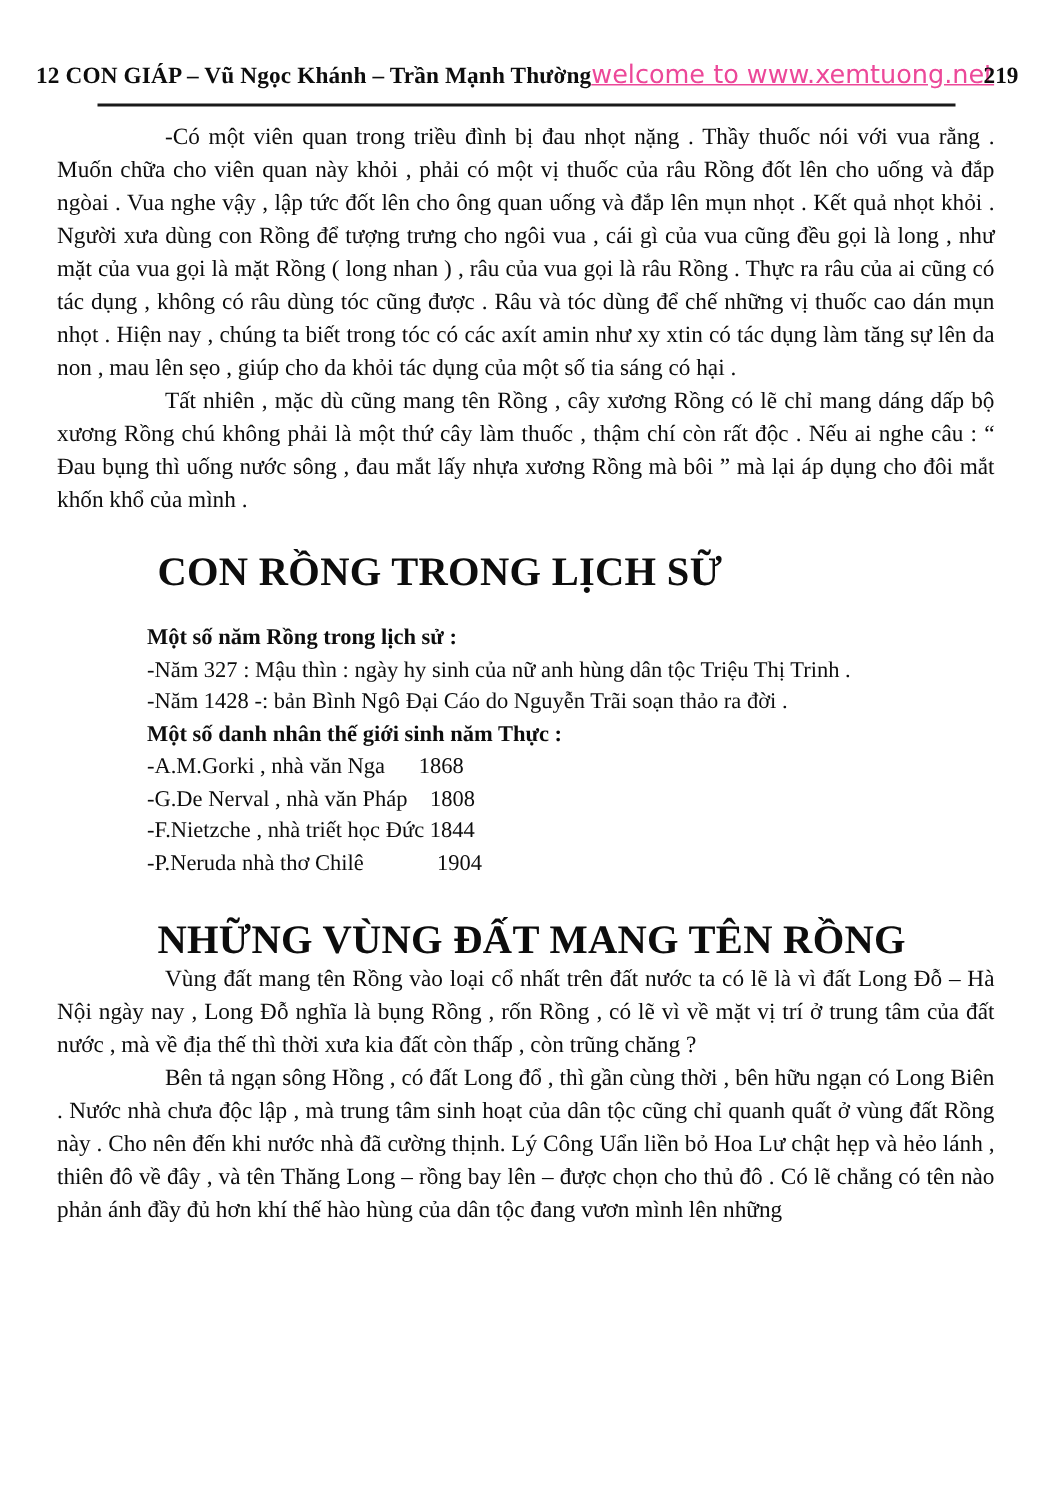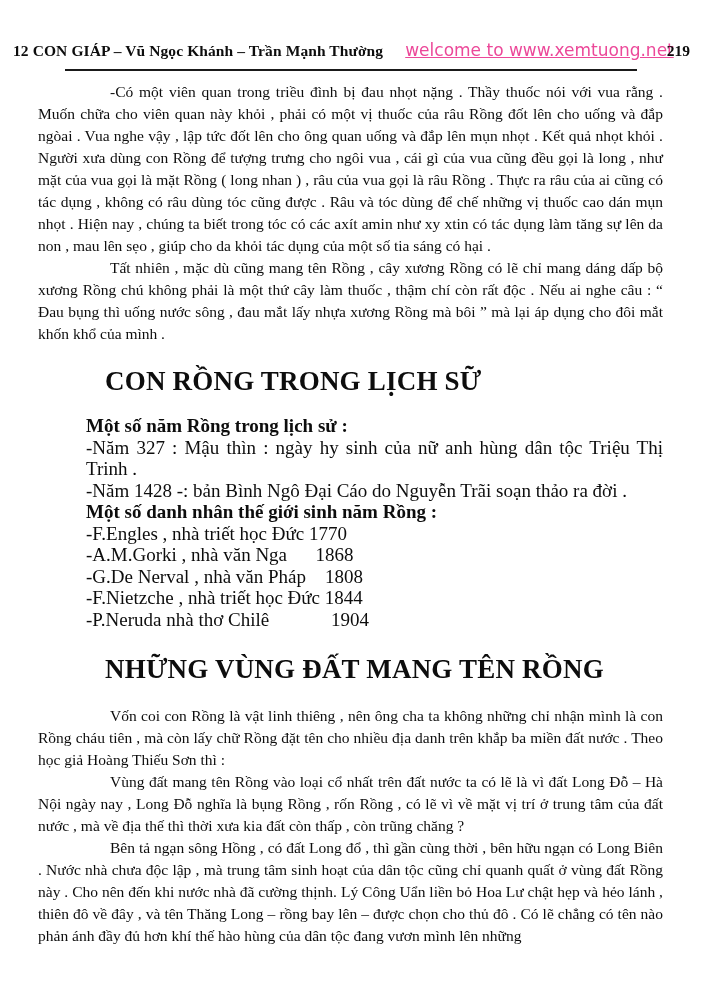--- a/index.html
+++ b/index.html
@@ -9,21 +9,21 @@
     background:#ffffff;
     color:#0d0d0d;
     font-family:"Liberation Serif","DejaVu Serif",serif;
     overflow:hidden;
     box-sizing:border-box;
   }
   
   .header-row{
     display:flex;
     align-items:baseline;
-    justify-content:space-between;
+    justify-content:center;
     padding:40px 12px 0 13px;
   }
   .book-title{
     font-weight:bold;
     font-size:15.5px;
     letter-spacing:.1px;
     white-space:nowrap;
   }
   .header-right{
     display:flex;
@@ -60,22 +60,22 @@
   .big-heading{
     font-weight:bold;
     font-size:27px;
     line-height:31px;
     margin:21px 0 0 67px;
     letter-spacing:.2px;
   }
   .big-heading.single{margin-top:24px;}
   
   .list-block{
-    margin:18px 0 0 48px;
-    font-size:19px;
+    margin:18px 0 0 60px;
+    font-size:15px;
     line-height:21.5px;
   }
   .list-title{font-weight:bold;}
   .list-item{white-space:pre-wrap;}
   .content .after-list{margin-top:20px;}
 </style>
 </head>
 <body>
 
 <div class="page">
@@ -98,30 +98,28 @@
 
     <div class="big-heading">
       <div>CON RỒNG TRONG LỊCH SỮ</div>
     </div>
 
     <div class="list-block">
       <div class="list-title">Một số năm Rồng trong lịch sử :</div>
       <div class="list-item">-Năm 327 : Mậu thìn : ngày hy sinh của nữ anh hùng dân tộc Triệu Thị Trinh .</div>
       <div class="list-item">-Năm 1428 -: bản Bình Ngô Đại Cáo do Nguyễn Trãi soạn thảo ra đời .</div>
 
-      <div class="list-title">Một số danh nhân thế giới sinh năm Rồng :</div>
-      <div class="list-item">-F.Engles , nhà triết học Đức 1770</div>
+      <div class="list-title">Một số danh nhân thế giới sinh năm Thực :</div>
       <div class="list-item">-A.M.Gorki , nhà văn Nga      1868</div>
       <div class="list-item">-G.De Nerval , nhà văn Pháp    1808</div>
       <div class="list-item">-F.Nietzche , nhà triết học Đức 1844</div>
       <div class="list-item">-P.Neruda nhà thơ Chilê             1904</div>
     </div>
 
     <div class="big-heading single">NHỮNG VÙNG ĐẤT MANG TÊN RỒNG</div>
 
-    <p class="body-para after-list">Vốn coi con Rồng là vật linh thiêng , nên ông cha ta không những chỉ nhận mình là con Rồng cháu tiên , mà còn lấy chữ Rồng đặt tên cho nhiều địa danh trên khắp ba miền đất nước . Theo học giả Hoàng Thiếu Sơn thì :</p>
 
     <p class="body-para">Vùng đất mang tên Rồng vào loại cổ nhất trên đất nước ta có lẽ là vì đất Long Đỗ – Hà Nội ngày nay , Long Đỗ nghĩa là bụng Rồng , rốn Rồng , có lẽ vì về mặt vị trí ở trung tâm của đất nước , mà về địa thế thì thời xưa kia đất còn thấp , còn trũng chăng ?</p>
 
     <p class="body-para">Bên tả ngạn sông Hồng , có đất Long đổ , thì gần cùng thời , bên hữu ngạn có Long Biên . Nước nhà chưa độc lập , mà trung tâm sinh hoạt của dân tộc cũng chỉ quanh quất ở vùng đất Rồng này . Cho nên đến khi nước nhà đã cường thịnh. Lý Công Uẩn liền bỏ Hoa Lư chật hẹp và hẻo lánh , thiên đô về đây , và tên Thăng Long – rồng bay lên – được chọn cho thủ đô . Có lẽ chẳng có tên nào phản ánh đầy đủ hơn khí thế hào hùng của dân tộc đang vươn mình lên  những</p>
 
   </div>
 </div>
 
 </body></html>

